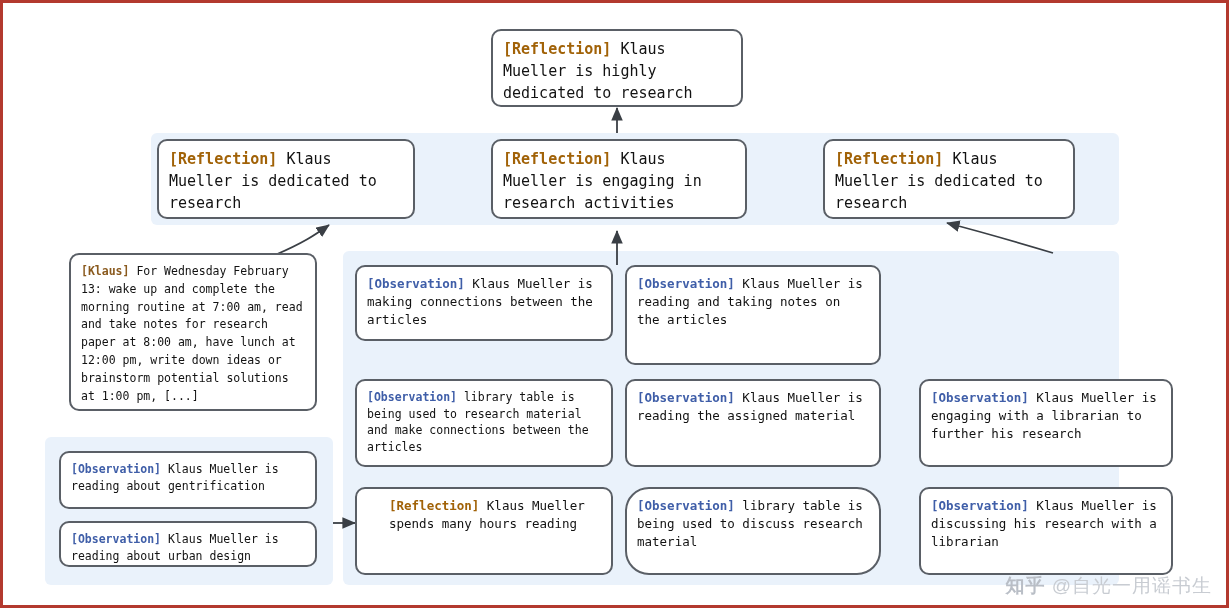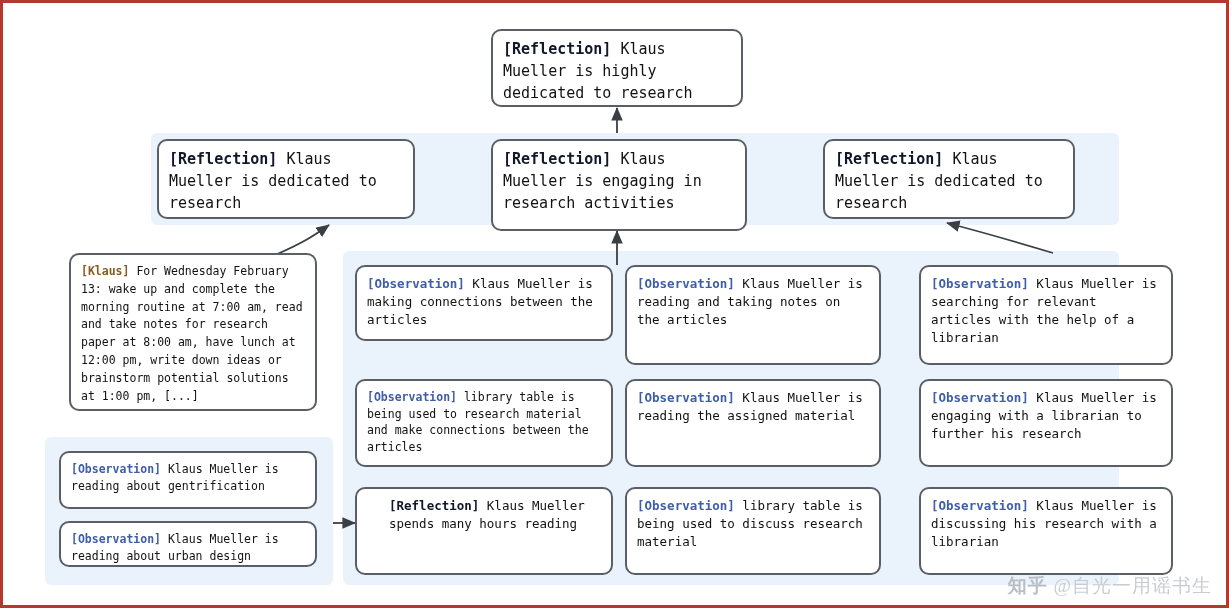--- a/index.html
+++ b/index.html
@@ -30,39 +30,39 @@
     box-sizing: border-box;
     padding: 8px 10px;
     font-family: "DejaVu Sans Mono", monospace;
     color: #121212;
     line-height: 1.45;
     overflow: hidden;
   }
   .node .tag {
     font-weight: bold;
   }
-  .tag-reflection { color: #0f172a; }
+  .tag-reflection { color: #a16207; }
   .tag-plan { color: #8a5a1e; }
   .tag-observation { color: #3f5ea8; }
   .f15 { font-size: 15px; }
   .f13 { font-size: 12.5px; }
   .f12 { font-size: 11.5px; }
   svg.arrows {
     position: absolute;
     left: 0;
     top: 0;
     width: 1229px;
     height: 608px;
     pointer-events: none;
   }
   .wm {
     position: absolute;
     right: 14px;
     bottom: 6px;
-    font-family: Liberation Serif, serif;
+    font-family: Liberation Sans, sans-serif;
     font-size: 19px;
     color: #c8ccd2;
     letter-spacing: 1px;
     white-space: nowrap;
   }
   .wm .logo {
     color: #b9bec6;
     font-weight: bold;
   }
 </style>
@@ -96,21 +96,21 @@
   <div class="node f15" style="left:488px; top:26px; width:252px; height:78px;">
     <span class="tag tag-reflection">[Reflection] </span>
     <span>Klaus Mueller is highly dedicated to research</span>
   </div>
 
   <div class="node f15" style="left:154px; top:136px; width:258px; height:80px;">
     <span class="tag tag-reflection">[Reflection] </span>
     <span>Klaus Mueller is dedicated to research</span>
   </div>
 
-  <div class="node f15" style="left:488px; top:136px; width:256px; height:92px;">
+  <div class="node f15" style="left:488px; top:136px; width:256px; height:80px;">
     <span class="tag tag-reflection">[Reflection] </span>
     <span>Klaus Mueller is engaging in research activities</span>
   </div>
 
   <div class="node f15" style="left:820px; top:136px; width:252px; height:80px;">
     <span class="tag tag-reflection">[Reflection] </span>
     <span>Klaus Mueller is dedicated to research</span>
   </div>
 
   <div class="node f12" style="left:66px; top:250px; width:248px; height:158px; line-height:1.55;">
@@ -146,29 +146,25 @@
   <div class="node f13" style="left:622px; top:262px; width:256px; height:100px;">
     <span class="tag tag-observation">[Observation] </span>
     <span>Klaus Mueller is reading and taking notes on the articles</span>
   </div>
 
   <div class="node f13" style="left:622px; top:376px; width:256px; height:88px;">
     <span class="tag tag-observation">[Observation] </span>
     <span>Klaus Mueller is reading the assigned material</span>
   </div>
 
-  <div class="node f13" style="left:622px; top:484px; width:256px; height:88px;">
+  <div class="node f13" style="left:622px; top:484px; width:256px; height:88px;border-radius:24px;">
     <span class="tag tag-observation">[Observation] </span>
     <span>library table is being used to discuss research material</span>
   </div>
 
-  <div class="node f13" style="left:916px; top:262px; width:254px; height:100px;">
-    <span class="tag tag-observation">[Observation] </span>
-    <span>Klaus Mueller is searching for relevant articles with the help of a librarian</span>
-  </div>
 
   <div class="node f13" style="left:916px; top:376px; width:254px; height:88px;">
     <span class="tag tag-observation">[Observation] </span>
     <span>Klaus Mueller is engaging with a librarian to further his research</span>
   </div>
 
   <div class="node f13" style="left:916px; top:484px; width:254px; height:88px;">
     <span class="tag tag-observation">[Observation] </span>
     <span>Klaus Mueller is discussing his research with a librarian</span>
   </div>

